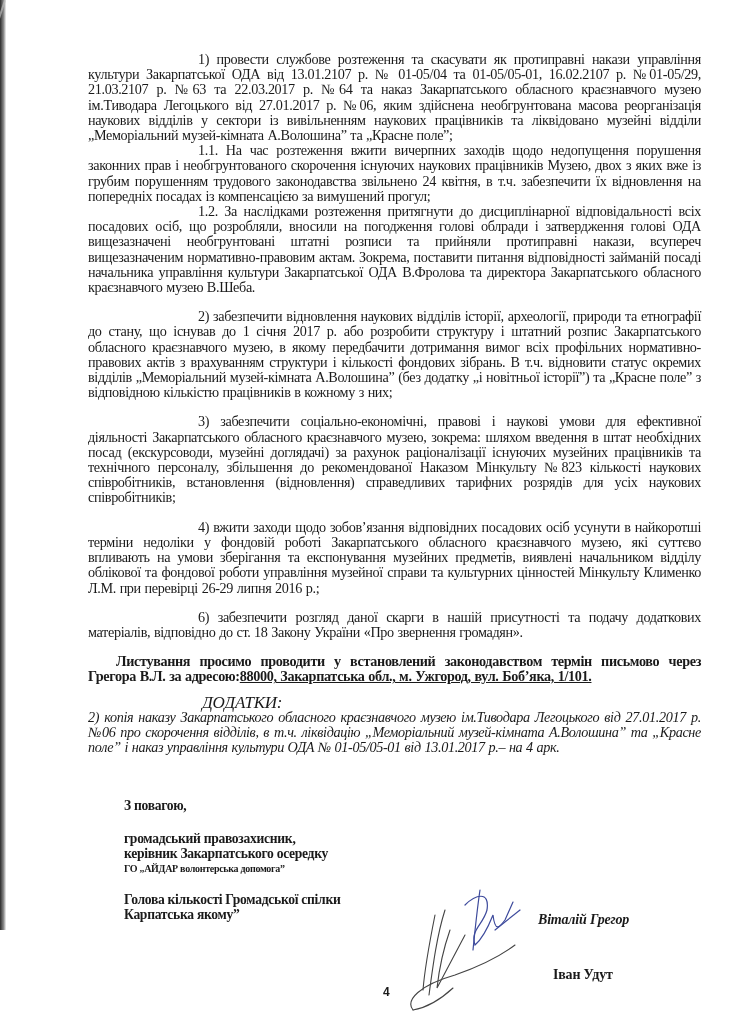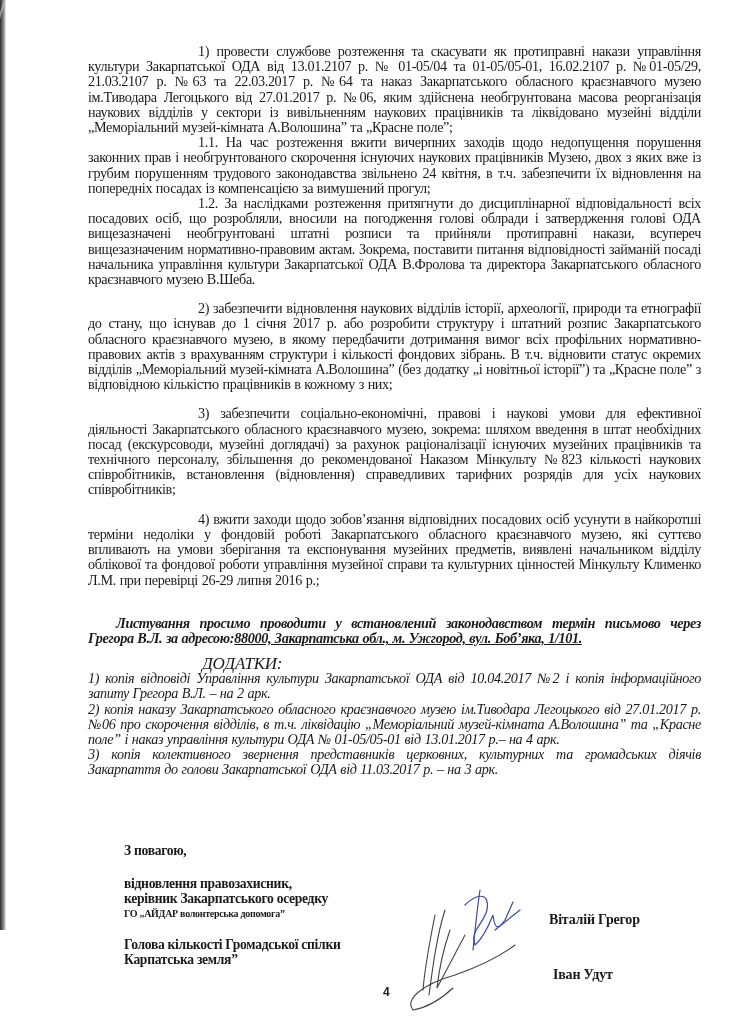--- a/index.html
+++ b/index.html
@@ -1,28 +1,28 @@
 <!DOCTYPE html>
 <html><head>
 <meta charset="utf-8">
 <style>
   html, body { margin:0; padding:0; }
   body { width:745px; height:1024px; background:#ffffff; position:relative; overflow:hidden; font-family:"Liberation Serif", serif; color:#1a1a1a; }
   .edge-shadow { position:absolute; left:0; top:0; width:6px; height:930px; background:linear-gradient(to right,#2b2b2b,#8a8a8a 60%,#f4f4f4); }
   .edge-diag { position:absolute; left:4px; top:0; width:2px; height:200px; background:#bdbdbd; transform-origin:top left; transform:rotate(18deg); opacity:0.7; }
-  .page { position:absolute; left:88px; top:44px; width:613px; }
+  .page { position:absolute; left:88px; top:52px; width:613px; }
   .p { font-size:14.2px; line-height:15.2px; text-align:justify; letter-spacing:-0.35px; word-spacing:0.5px; margin:0; transform-origin:left top; }
   .indent2 { text-indent:110px; }
   .gap { height:14px; }
   .gap-s { height:10px; }
   .bold { font-weight:bold; }
   .underline { text-decoration:underline; }
   .ital { font-style:italic; }
   .att-title { font-style:italic; margin-left:114px; font-size:17px; line-height:15px; letter-spacing:-0.2px; }
-  .sig-block { position:absolute; left:124px; top:843px; width:260px; font-family:"Liberation Serif", serif; font-weight:bold; font-size:13.6px; line-height:15px; letter-spacing:-0.3px; }
+  .sig-block { position:absolute; left:124px; top:798px; width:260px; font-family:"Liberation Serif", serif; font-weight:bold; font-size:13.6px; line-height:15px; letter-spacing:-0.3px; }
   .sig-block div { white-space:nowrap; }
   .name { position:absolute; font-weight:bold; font-size:14px; font-family:"Liberation Serif", serif; letter-spacing:-0.2px; }
   .pagenum { position:absolute; left:383px; top:985px; font-family:"Liberation Sans", sans-serif; font-size:12px; font-weight:bold; }
   .signature { position:absolute; left:395px; top:870px; width:170px; height:150px; }
 </style>
 </head>
 <body>
 
 <div class="edge-shadow"></div>
 <div class="edge-diag"></div>
@@ -31,51 +31,50 @@
   <p class="p indent2">1) провести службове розтеження та скасувати як протиправні  накази управління культури Закарпатської ОДА від 13.01.2107 р. № 01-05/04 та 01-05/05-01, 16.02.2107 р. №01-05/29, 21.03.2107 р.  №63 та 22.03.2017 р. №64 та наказ Закарпатського обласного краєзнавчого музею ім.Тиводара Легоцького від 27.01.2017 р. №06, яким здійснена необгрунтована масова реорганізація наукових відділів у сектори із вивільненням наукових працівників та ліквідовано музейні відділи „Меморіальний музей-кімната А.Волошина” та „Красне поле”;</p>
   <p class="p indent2">1.1. На час розтеження вжити вичерпних заходів щодо недопущення порушення законних прав і необгрунтованого скорочення існуючих наукових працівників Музею, двох з яких вже із грубим порушенням трудового законодавства звільнено 24 квітня, в т.ч. забезпечити їх відновлення на попередніх посадах із компенсацією за вимушений прогул;</p>
   <p class="p indent2">1.2.  За наслідками розтеження притягнути до дисциплінарної відповідальності всіх посадових осіб, що розробляли, вносили на погодження голові облради і затвердження голові ОДА вищезазначені необгрунтовані штатні розписи та прийняли протиправні накази, всупереч вищезазначеним  нормативно-правовим актам. Зокрема, поставити питання відповідності займаній посаді начальника  управління культури Закарпатської ОДА В.Фролова та директора Закарпатського обласного краєзнавчого музею В.Шеба.</p>
   <div class="gap"></div>
   <p class="p indent2">2) забезпечити відновлення наукових відділів історії, археології, природи та етнографії до стану, що існував до 1 січня 2017 р. або розробити структуру і штатний розпис Закарпатського обласного краєзнавчого музею, в якому передбачити дотримання вимог всіх профільних нормативно-правових актів з врахуванням структури і кількості фондових зібрань. В т.ч. відновити статус окремих відділів „Меморіальний музей-кімната А.Волошина” (без додатку „і новітньої історії”) та „Красне поле” з відповідною кількістю працівників в кожному з них;</p>
   <div class="gap"></div>
   <p class="p indent2">3) забезпечити соціально-економічні, правові і наукові умови для ефективної діяльності Закарпатського обласного краєзнавчого музею, зокрема: шляхом введення в штат необхідних посад (екскурсоводи, музейні доглядачі) за рахунок раціоналізації існуючих музейних працівників та технічного персоналу, збільшення до рекомендованої Наказом Мінкульту №823 кількості наукових співробітників, встановлення (відновлення) справедливих тарифних розрядів для усіх наукових співробітників;</p>
   <div class="gap"></div>
   <p class="p indent2">4) вжити заходи щодо зобов’язання відповідних посадових осіб усунути в найкоротші терміни недоліки у фондовій роботі Закарпатського обласного краєзнавчого музею, які суттєво впливають на умови зберігання та експонування музейних предметів, виявлені начальником відділу облікової та фондової роботи управління музейної справи та культурних цінностей Мінкульту Клименко Л.М. при перевірці 26-29 липня 2016 р.;</p>
   <div class="gap"></div>
+  <p class="p indent2">6) забезпечити розгляд даної скарги в нашій присутності та подачу додаткових матеріалів, відповідно до ст. 18 Закону України «Про звернення громадян».</p>
   <div class="gap"></div>
-  <p class="p" style="text-indent:28px;font-style:italic;"><span class="bold">Листування просимо проводити у встановлений законодавством термін письмово через Грегора В.Л. за адресою:</span><span class="bold underline">88000, Закарпатська обл., м. Ужгород, вул. Боб’яка, 1/101.</span></p>
+  <p class="p" style="text-indent:28px;"><span class="bold">Листування просимо проводити у встановлений законодавством термін письмово через Грегора В.Л. за адресою:</span><span class="bold underline">88000, Закарпатська обл., м. Ужгород, вул. Боб’яка, 1/101.</span></p>
   <div class="gap-s"></div>
   <div class="att-title">ДОДАТКИ:</div>
-  <p class="p ital">1) копія відповіді Управління культури Закарпатської ОДА від 10.04.2017 №2 і копія інформаційного запиту Грегора В.Л. – на 2 арк.</p>
   <p class="p ital">2) копія наказу Закарпатського обласного краєзнавчого музею ім.Тиводара Легоцького від 27.01.2017 р. №06 про скорочення відділів, в т.ч. ліквідацію „Меморіальний музей-кімната А.Волошина” та „Красне поле” і наказ управління культури ОДА № 01-05/05-01 від 13.01.2017 р.– на 4 арк.</p>
-  <p class="p ital">3) копія колективного звернення представників церковних, культурних та громадських діячів Закарпаття до голови Закарпатської ОДА  від 11.03.2017 р. –  на 3 арк.</p>
 </div>
 
 <div class="sig-block">
   <div>З повагою,</div>
   <div style="height:18px"></div>
-  <div>відновлення правозахисник,</div>
+  <div>громадський правозахисник,</div>
   <div>керівник Закарпатського осередку</div>
   <div style="font-size:10px">ГО „АЙДАР волонтерська допомога”</div>
   <div style="height:16px"></div>
   <div>Голова кількості Громадської спілки</div>
-  <div>Карпатська земля”</div>
+  <div>Карпатська якому”</div>
 </div>
 
 <svg class="signature" viewBox="0 0 170 150">
   <g fill="none" stroke="#3d4a9c" stroke-width="1.2" stroke-linecap="round">
     <path d="M85 20 C82 40 80 60 78 80"></path>
     <path d="M70 35 C80 25 95 20 92 40 C88 55 75 60 80 75 C86 70 92 60 98 45 C100 62 104 58 110 50 L118 32"></path>
     <path d="M100 60 L125 40"></path>
   </g>
   <g fill="none" stroke="#444444" stroke-width="1.1" stroke-linecap="round">
     <path d="M40 45 C35 70 30 95 28 120"></path>
     <path d="M50 40 C42 65 38 95 34 125"></path>
     <path d="M55 60 C48 80 44 100 42 118 L70 65"></path>
     <path d="M18 140 C10 130 25 115 60 105 C80 98 100 90 120 75"></path>
     <path d="M18 140 C30 138 45 130 58 118"></path>
   </g>
 </svg>
 
-<div class="name" style="left:549px; top:912px;">Віталій Грегор</div>
+<div class="name" style="left:538px; top:912px;font-style:italic;">Віталій Грегор</div>
 <div class="name" style="left:553px; top:967px;text-align:center;">Іван Удут</div>
 
 <div class="pagenum">4</div>
 
 </body></html>

